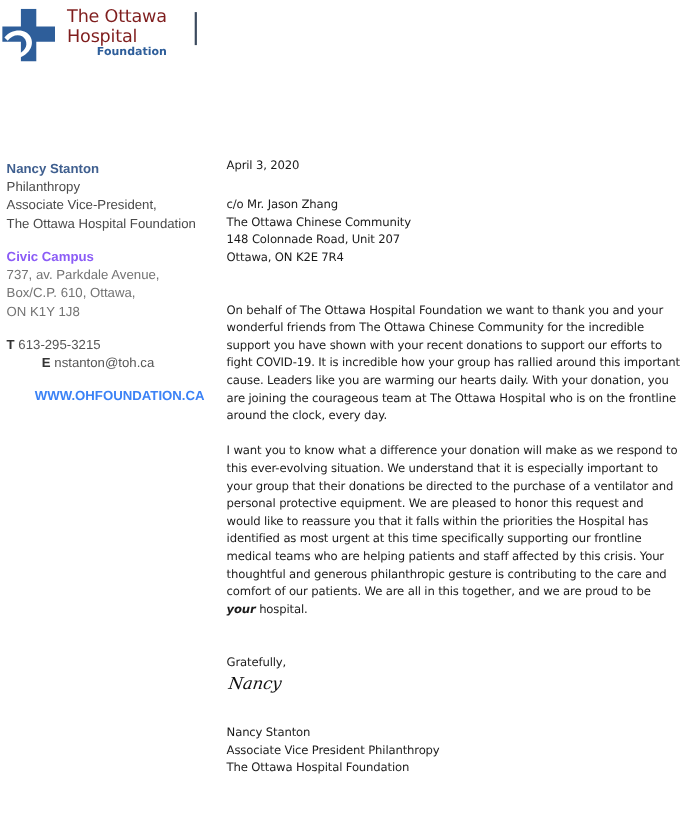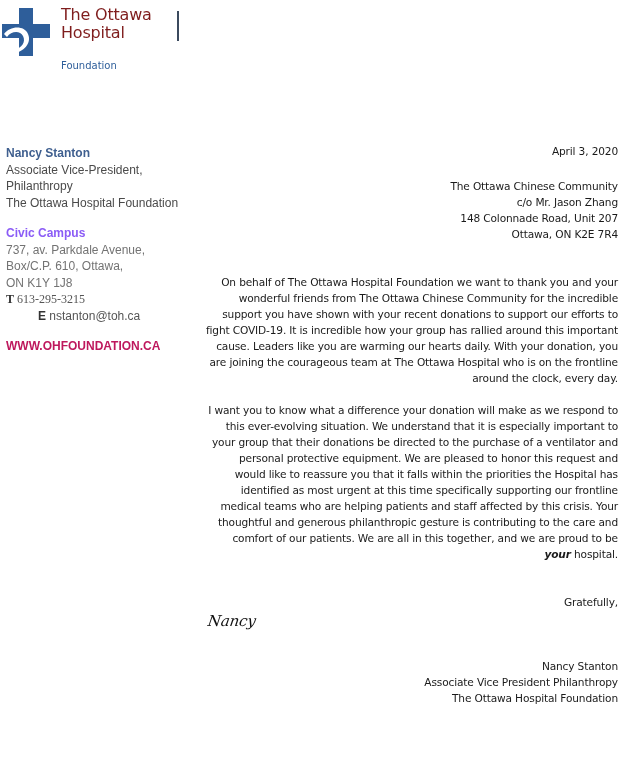--- a/index.html
+++ b/index.html
@@ -2,34 +2,34 @@
 <html><head>
 <meta charset="utf-8">
 <style>
   html, body { margin: 0; padding: 0; background: #ffffff; }
   body { width: 624px; height: 757px; position: relative; overflow: hidden; font-family: "Liberation Sans", sans-serif; color: #1a1a1a; }
   .logo { position: absolute; left: 0; top: 0; width: 300px; height: 70px; }
   .logo-icon { position: absolute; left: 2px; top: 8px; width: 50px; height: 48px; }
   .logo-en { position: absolute; left: 61px; top: 6px; }
   .logo-fr { position: absolute; left: 188px; top: 6px; }
   .logo-title { font-family: "DejaVu Sans", sans-serif; font-size: 16px; line-height: 18px; color: #7f1d1d; letter-spacing: -0.2px; }
-  .logo-sub { font-family: "DejaVu Sans", sans-serif; font-size: 10px; font-weight: normal; color: #2e5e9a; margin-top: 18px; }
+  .logo-sub { font-family: "DejaVu Sans", sans-serif; font-size: 10px; font-weight: bold; color: #2e5e9a; margin-top: 0; text-align: right; }
   .logo-divider { position: absolute; left: 177px; top: 11px; width: 2px; height: 30px; background: #3b4a5e; }
 
   .sidebar { position: absolute; left: 6px; top: 145px; width: 180px; font-size: 12px; line-height: 16.5px; color: #4a4a4a; }
   .sidebar .name { font-weight: bold; color: #3f5f8f; }
   .sidebar .campus { font-weight: bold; color: #8b5cf6; margin-top: 14px; }
   .sidebar .addr { color: #737373; }
-  .sidebar .contact { color: #555; font-family: Liberation Serif, serif; }
+  .sidebar .contact { margin-top: 14px; color: #555; }
   .sidebar .contact b { color: #333; }
-  .sidebar .web { margin-top: 14px; font-weight: bold; color: #be185d; }
+  .sidebar .web { margin-top: 14px; font-weight: bold; color: #3b82f6; text-align: right; }
   .sidebar a { color: inherit; text-decoration: none; }
 
   .letter { position: absolute; left: 206px; top: 143px; width: 412px; font-family: "DejaVu Sans", sans-serif; font-size: 10.6px; line-height: 16px; color: #1a1a1a; letter-spacing: -0.15px; }
-  .letter p { margin: 0; text-align: right; }
+  .letter p { margin: 0; }
   .gap { height: 16px; }
   .sig { font-family: "DejaVu Serif", serif; font-style: italic; font-size: 15px; line-height: 22px; color: #111; transform: skewX(-8deg); display: inline-block; margin-left: 2px; }
 </style>
 </head>
 <body>
 
 <div class="logo">
   <svg class="logo-icon" viewBox="0 0 50 48">
     <path d="M17 0 H31 V16 H48 V30 H31 V48 H17 V30 H0 V16 H17 Z" fill="#2e5e9a"></path>
     <path d="M2 26 C8 18 22 17 26 26 C30 35 22 44 10 46 L12 42 C20 40 24 34 21 28 C18 22 9 23 5 29 Z" fill="#ffffff"></path>
@@ -37,43 +37,43 @@
   <div class="logo-en">
     <div class="logo-title">The Ottawa</div>
     <div class="logo-title">Hospital</div>
     <div class="logo-sub">Foundation</div>
   </div>
   <div class="logo-divider"></div>
 </div>
 
 <div class="sidebar">
   <div class="name">Nancy Stanton</div>
+  <div>Philanthropy</div>
   <div>Associate Vice-President,</div>
-  <div>Philanthropy</div>
   <div>The Ottawa Hospital Foundation</div>
   <div class="campus">Civic Campus</div>
   <div class="addr">737, av. Parkdale Avenue,</div>
   <div class="addr">Box/C.P. 610, Ottawa,</div>
   <div class="addr">ON K1Y 1J8</div>
   <div class="contact">
     <b>T</b>
     <span>613-295-3215</span>
   </div>
   <div style="color:#555;padding-left:32px;">
     <b style="color:#333;">E</b>
     <a>nstanton@toh.ca</a>
   </div>
   <div class="web">WWW.OHFOUNDATION.CA</div>
 </div>
 
 <div class="letter">
   <p>April 3, 2020</p>
   <div class="gap" style="height:19px;"></div>
+  <p>c/o Mr. Jason Zhang</p>
   <p>The Ottawa Chinese Community</p>
-  <p>c/o Mr. Jason Zhang</p>
   <p>148 Colonnade Road, Unit 207</p>
   <p>Ottawa, ON K2E 7R4</p>
   <div class="gap"></div>
   <div class="gap"></div>
   <p>On behalf of The Ottawa Hospital Foundation we want to thank you and your wonderful friends from The Ottawa Chinese Community for the incredible support you have shown with your recent donations to support our efforts to fight COVID-19. It is incredible how your group has rallied around this important cause. Leaders like you are warming our hearts daily. With your donation, you are joining the courageous team at The Ottawa Hospital who is on the frontline around the clock, every day.</p>
   <div class="gap"></div>
   <p><span>I want you to know what a difference your donation will make as we respond to this ever-evolving situation. We understand that it is especially important to your group that their donations be directed to the purchase of a ventilator and personal protective equipment. We are pleased to honor this request and would like to reassure you that it falls within the priorities the Hospital has identified as most urgent at this time specifically supporting our frontline medical teams who are helping patients and staff affected by this crisis. Your thoughtful and generous philanthropic gesture is contributing to the care and comfort of our patients.   We are all in this together, and we are proud to be </span><b><i>your</i></b><span> hospital.</span></p>
   <div class="gap"></div>
   <div class="gap"></div>
   <p>Gratefully,</p>

